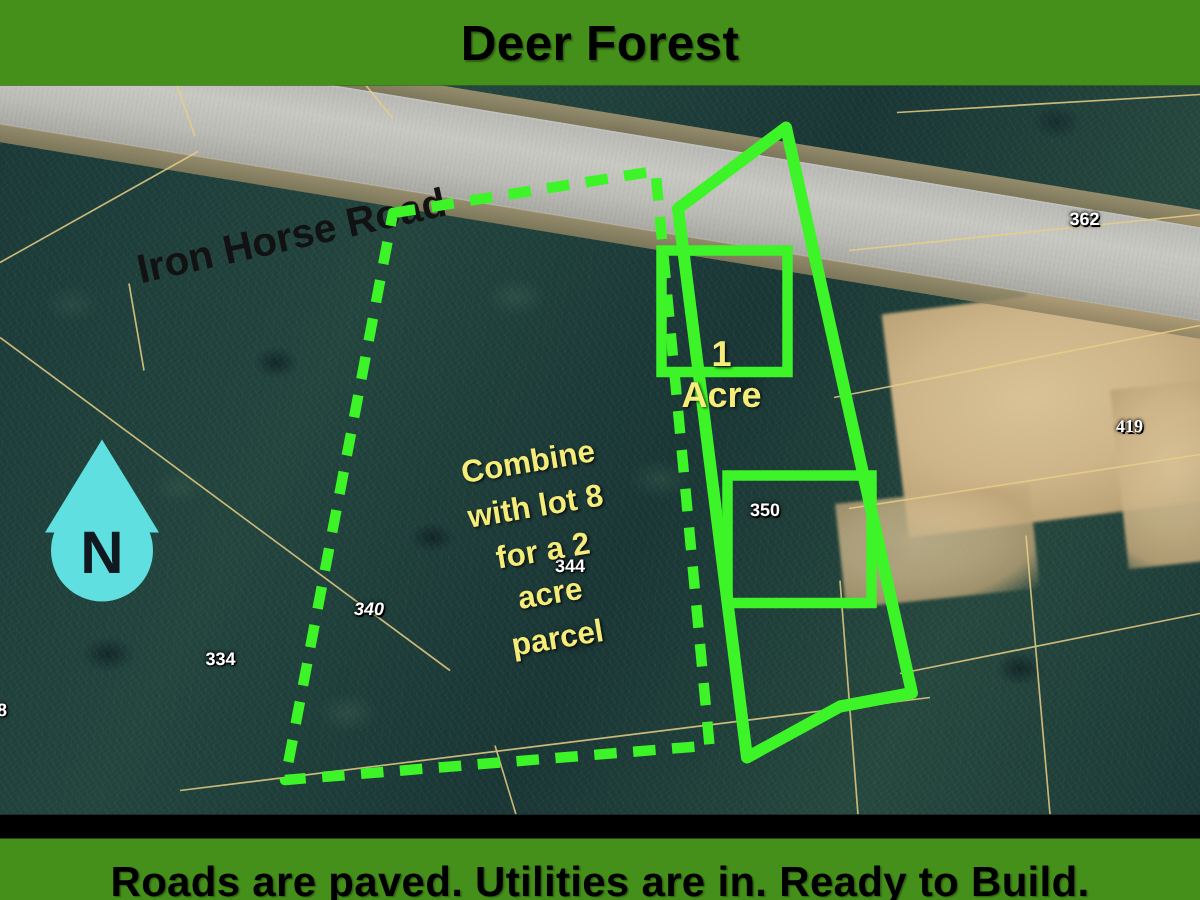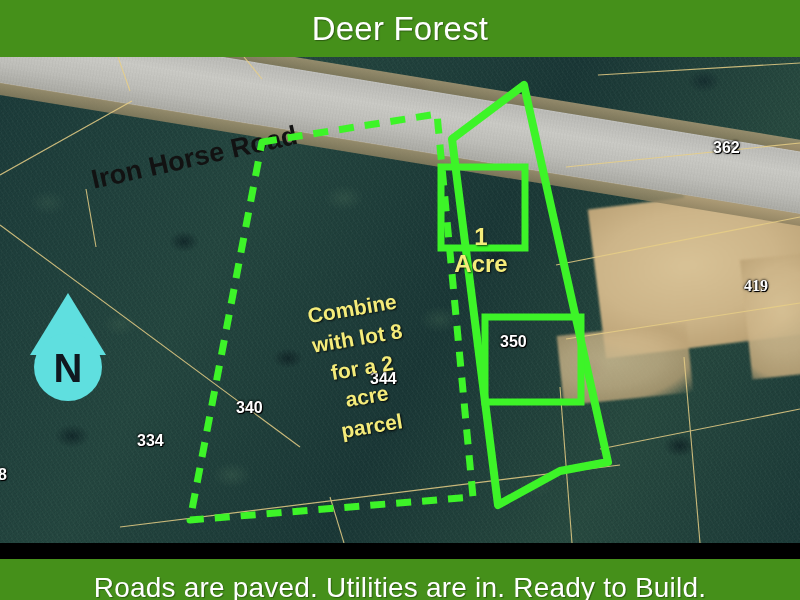--- a/index.html
+++ b/index.html
@@ -23,22 +23,22 @@
     width: 800px;
     background: #45901a;
     display: flex;
     align-items: center;
     justify-content: center;
     z-index: 40;
   }
   #banner-top { top: 0; height: 57px; }
   #banner-bottom { top: 559px; height: 57px; }
   .banner-text {
-    color: #ffffff;
-    font-weight: normal;
+    color: #000000;
+    font-weight: bold;
     letter-spacing: 0.2px;
     text-shadow: 1px 1px 1px rgba(0,0,0,0.35);
     white-space: nowrap;
   }
   #banner-top .banner-text { font-size: 33px; }
   #banner-bottom .banner-text { font-size: 28px; }
 
   
   #map {
     position: absolute;
@@ -131,21 +131,21 @@
   }
   #sand-main { left: 596px; top: 138px; width: 230px; height: 150px; transform: rotate(-7deg); }
   #sand-upper { left: 686px; top: 92px; width: 150px; height: 110px; transform: rotate(-8deg); }
   #sand-lower { left: 560px; top: 272px; width: 130px; height: 70px; transform: rotate(-6deg); opacity: .8; }
   #sand-far   { left: 746px; top: 198px; width: 90px;  height: 120px; transform: rotate(-6deg); opacity: .9; }
 
   
   .parcel-num {
     position: absolute;
     color: #ffffff;
-    font-size: 16px;
+    font-size: 12px;
     font-weight: bold;
     text-shadow: 0 0 2px #000, 0 0 3px #000, 1px 1px 0 #000;
     z-index: 8;
     white-space: nowrap;
   }
 
   
   #road-label {
     position: absolute;
     left: 92px;
@@ -237,21 +237,21 @@
         <line x1="120" y1="470" x2="620" y2="408"></line>
         <line x1="560" y1="330" x2="572" y2="486"></line>
       </g>
     </svg>
 
     <div id="parcel-numbers">
         <div class="parcel-num" style="left: 713px; top: 82px;">362</div>
         <div class="parcel-num" style="left: 744px; top: 220px; font-family: Liberation Serif, serif;">419</div>
         <div class="parcel-num" style="left: 500px; top: 276px;">350</div>
         <div class="parcel-num" style="left: 370px; top: 313px;">344</div>
-        <div class="parcel-num" style="left: 236px; top: 342px;">340</div>
+        <div class="parcel-num" style="left: 236px; top: 342px; font-style: italic;">340</div>
         <div class="parcel-num" style="left: 112px; top: 375px; margin-left: 25px;">334</div>
         <div class="parcel-num" style="left: -2px; top: 409px;">8</div>
       </div>
 
     <div id="road-label">Iron Horse Road</div>
 
     <div id="compass">
       <svg width="84" height="112" viewBox="0 0 84 112">
         <polygon points="42,2 80,64 4,64" fill="#5fdfdf"></polygon>
         <circle cx="42" cy="76" r="34" fill="#5fdfdf"></circle>

